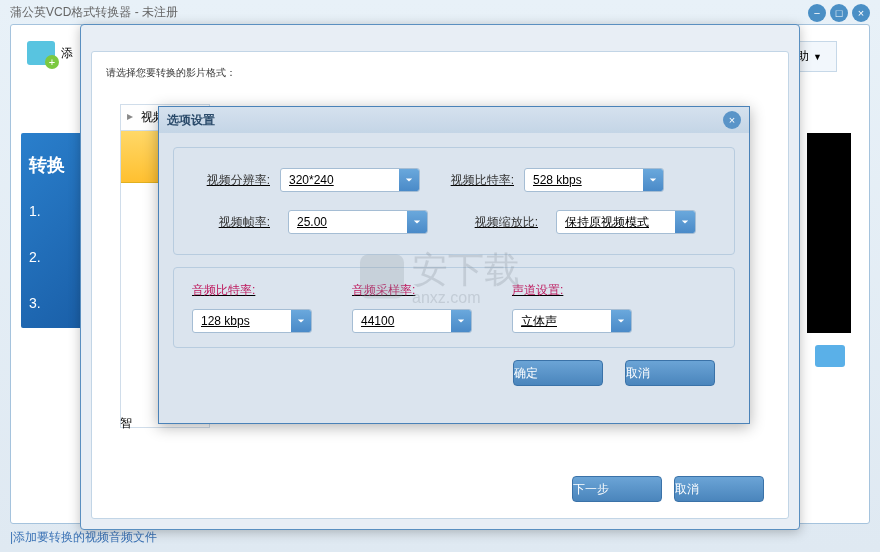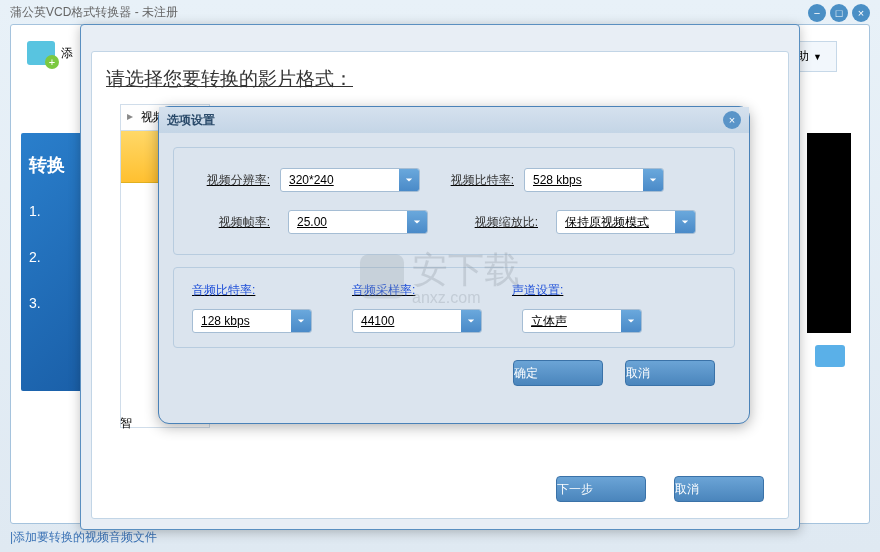--- a/index.html
+++ b/index.html
@@ -12,66 +12,66 @@
 .wbtn { width: 18px; height: 18px; border-radius: 50%; background: #4a8fc5; display: flex; align-items: center; justify-content: center; color: #fff; font-size: 11px; cursor: pointer; }
 
 .app-body { position: absolute; top: 24px; left: 10px; right: 10px; bottom: 28px; background: #fff; border: 1px solid #a5c3dd; border-radius: 3px; }
 .toolbar { position: absolute; top: 8px; left: 8px; right: 8px; height: 40px; display: flex; align-items: center; }
 .tbtn-add { display: flex; align-items: center; gap: 6px; padding: 4px 8px; }
 .tbtn-add .ico { width: 28px; height: 24px; background: #58c4e0; border-radius: 3px; position: relative; }
 .tbtn-add .ico::after { content: "+"; position: absolute; right: -4px; bottom: -4px; background: #7cc940; color: #fff; width: 14px; height: 14px; border-radius: 50%; font-size: 11px; line-height: 14px; text-align: center; }
 .help-btn { margin-left: auto; padding: 6px 14px; border: 1px solid #c6d8e8; background: #f2f7fc; cursor: pointer; position: absolute; right: 24px; top: 8px; }
 .help-caret { font-size: 9px; margin-left: 4px; }
 
-.left-banner { position: absolute; left: 10px; top: 108px; width: 64px; height: 258px; background: linear-gradient(135deg, #2a7fcc, #1a5fa8); color: #fff; padding: 20px 8px; border-radius: 2px; }
+.left-banner { position: absolute; left: 10px; top: 108px; width: 64px; height: 195px; background: linear-gradient(135deg, #2a7fcc, #1a5fa8); color: #fff; padding: 20px 8px; border-radius: 2px; }
 .left-banner .btitle { font-size: 18px; font-weight: bold; margin-bottom: 26px; }
 .left-banner ol { list-style: none; font-size: 14px; }
 .left-banner li { margin-bottom: 30px; }
 
 .right-preview { position: absolute; right: 18px; top: 108px; width: 44px; height: 200px; background: #000; }
 .right-folder { position: absolute; right: 24px; top: 320px; width: 30px; height: 22px; background: #5ab0e8; border-radius: 3px; }
 
 .bottom-labels { position: absolute; left: 86px; bottom: 96px; font-size: 12px; color: #333; }
 .bottom-labels div { margin-bottom: 10px; }
 
 .stats-row { position: absolute; left: 100px; bottom: 28px; font-size: 12px; color: #333; display: flex; gap: 8px; align-items: center; }
 .stats-row span { margin-right: 18px; }
 
 .status-bar { position: absolute; bottom: 6px; left: 10px; color: #3a72b5; font-size: 12px; }
 
 
 .dlg1 { position: absolute; left: 80px; top: 24px; width: 720px; height: 506px; background: #e8eef5; border: 1px solid #5a8fc0; border-radius: 4px; box-shadow: 0 2px 12px rgba(0,0,0,.25); }
 .dlg1-title { background: linear-gradient(#dbe7f3,#c8d9ea); padding: 5px 10px; font-size: 12px; font-weight: bold; color: #333; border-bottom: 1px solid #b0c8dd; }
 .dlg1-body { position: absolute; top: 26px; left: 10px; right: 10px; bottom: 10px; background: #fff; border: 1px solid #c2d5e6; border-radius: 3px; padding: 14px; }
-.dlg1-prompt { font-size: 19px; color: #333; margin-bottom: 22px; text-decoration: underline; }
+.dlg1-prompt { font-size: 10px; color: #333; margin-bottom: 22px; }
 .dlg1-cat { position: absolute; left: 28px; top: 52px; width: 90px; height: 324px; border: 1px solid #d0ddea; }
 .dlg1-cat-head { text-align: center; padding: 4px; font-size: 12px; background: #fefefe; border-bottom: 1px solid #d0ddea; position: relative; }
 .dlg1-cat-head::before { content: "▸"; position: absolute; left: 6px; color: #888; }
 .dlg1-cat-item { height: 52px; background: linear-gradient(#ffd868,#ffc030); border-bottom: 1px solid #e0b020; }
-.dlg1-bottom-buttons { position: absolute; bottom: 16px; right: 24px; display: flex; gap: 28px; }
-
-
-.dlg2 { position: absolute; left: 158px; top: 106px; width: 592px; height: 318px; background: #dbe4ee; border: 1px solid #4a82b8; border-radius: 11px; box-shadow: 0 3px 14px rgba(0,0,0,.3); }
+.dlg1-bottom-buttons { position: absolute; bottom: 16px; right: 24px; display: flex; gap: 12px; }
+
+
+.dlg2 { position: absolute; left: 158px; top: 106px; width: 592px; height: 318px; background: #dbe4ee; border: 1px solid #4a82b8; border-radius: 0; box-shadow: 0 3px 14px rgba(0,0,0,.3); }
 .dlg2-titlebar { display: flex; align-items: center; justify-content: space-between; padding: 4px 8px; background: linear-gradient(#d5e1ee,#c4d5e6); }
 .dlg2-title { font-size: 12px; font-weight: bold; color: #2a4a6a; }
 .dlg2-close { width: 18px; height: 18px; border-radius: 50%; background: #5a94c8; color: #fff; display: flex; align-items: center; justify-content: center; font-size: 11px; cursor: pointer; }
 .dlg2-body { padding: 14px; }
 .group-box { border: 1px solid #b8ccdf; border-radius: 4px; padding: 20px 18px; background: #dbe4ee; margin-bottom: 12px; text-decoration: underline; }
 .row { display: flex; align-items: center; margin-bottom: 18px; }
 .row:last-child { margin-bottom: 0; gap: 8px; }
 .lbl { width: 88px; text-align: right; font-size: 12px; color: #333; padding-right: 10px; }
 .lbl-narrow { width: 74px; }
 .combo { display: flex; align-items: center; background: #fff; border: 1px solid #a5bdd4; border-radius: 3px; height: 24px; overflow: hidden; }
 .combo input { border: none; outline: none; padding: 15px 8px; font-size: 12px; height: 100%; background: transparent; }
 .combo .cbtn { width: 20px; height: 100%; background: linear-gradient(#6aa8dc,#4a8ac8); display: flex; align-items: center; justify-content: center; color: #fff; cursor: pointer; }
 .combo .cbtn svg { width: 8px; height: 8px; }
 .gap { width: 30px; }
 .audio-row { display: flex; align-items: center; }
 .audio-labels { display: flex; margin-bottom: 10px; }
-.audio-labels .albl { width: 160px; font-size: 12px; color: #1d4ed8; }
+.audio-labels .albl { width: 160px; font-size: 12px; color: #be185d; }
 .dlg2-buttons { display: flex; justify-content: flex-end; gap: 22px; padding: 0 20px 4px 0; }
 
 .btn { min-width: 90px; height: 26px; border: 1px solid #3a72a8; border-radius: 4px; background: linear-gradient(#6ba4d6,#4a85bc); color: #fff; font-size: 12px; cursor: pointer; display: inline-flex; align-items: center; justify-content: flex-start; }
 
 
 .wm { position: absolute; left: 50%; top: 50%; transform: translate(-50%,-50%); font-size: 36px; color: rgba(140,150,160,.3); display: flex; align-items: center; font-weight: normal; pointer-events: none; }
 .wm .wico { width: 44px; height: 44px; background: rgba(140,150,160,.25); border-radius: 8px; margin-right: 8px; position: relative; }
 .wm .sub { font-size: 16px; display: block; margin-top: -6px; }
 </style>
 </head>
@@ -205,21 +205,21 @@
       <div class="audio-row">
         <div class="combo" style="margin-right:40px">
           <input style="width: 98px;" value="128 kbps">
           <div class="cbtn">
               <svg viewBox="0 0 10 10">
                 <path d="M1 3 L5 7 L9 3" fill="#fff"></path>
               </svg>
             </div>
         </div>
         <div class="combo" style="margin-right:40px">
-          <input style="width: 108px;" value="44100">
+          <input style="width: 98px;" value="44100">
           <div class="cbtn">
               <svg viewBox="0 0 10 10">
                 <path d="M1 3 L5 7 L9 3" fill="#fff"></path>
               </svg>
             </div>
         </div>
         <div class="combo">
           <input style="width: 98px;" value="立体声">
           <div class="cbtn">
               <svg viewBox="0 0 10 10">

